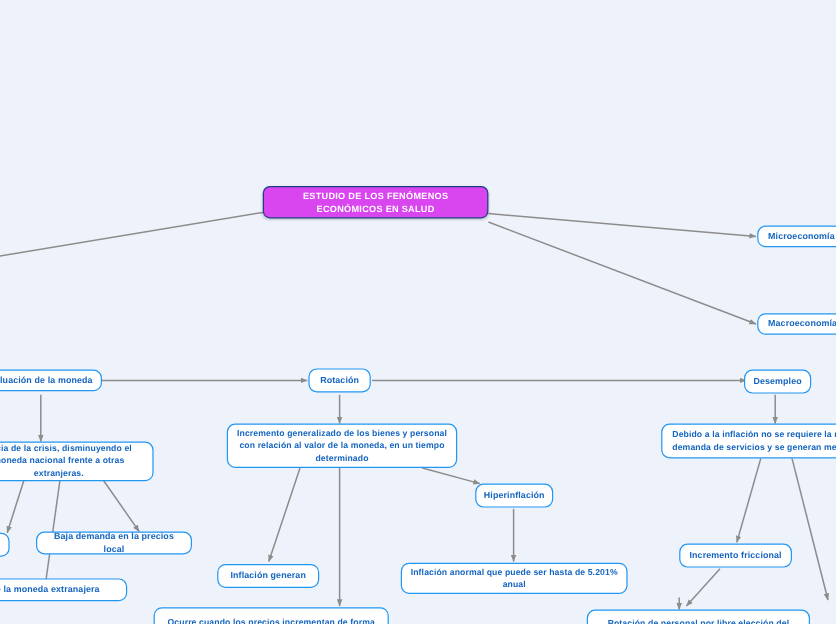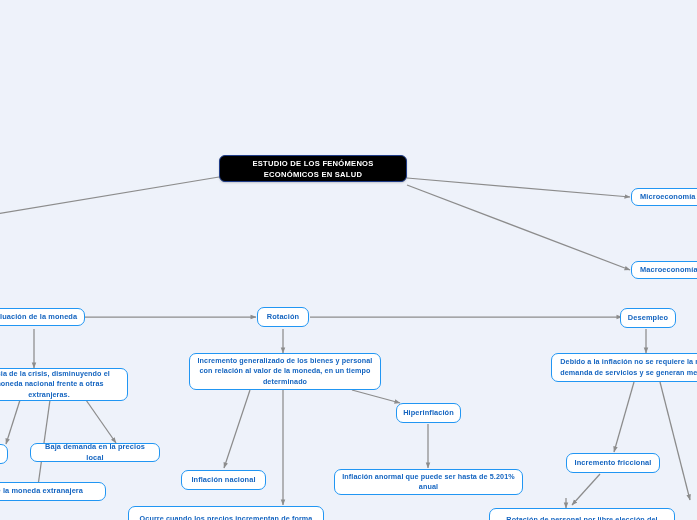--- a/index.html
+++ b/index.html
@@ -39,21 +39,21 @@
     border-radius: 7px;
     color: #1565c0;
     font-weight: bold;
     font-size: 7.4px;
     line-height: 1.42;
     letter-spacing: 0.1px;
     padding: 3px 6px;
     z-index: 2;
   }
   .node.root {
-    background: #000000;
+    background: #d946ef;
     border: 1px solid #1f3c88;
     border-radius: 6px;
     color: #ffffff;
     font-size: 7.6px;
     letter-spacing: 0.25px;
     line-height: 1.45;
     box-shadow: 0 1px 2px rgba(0,0,0,0.18);
   }
   .node.lead {
     font-size: 7.2px;
@@ -123,21 +123,21 @@
   <div class="node" style="left:-42px; top:482px; width:148px; height:19px;">da de la moneda extranajera</div>
 
   <div class="node" style="left:257px; top:307px; width:52px; height:20px;">Rotación</div>
 
   <div class="node lead" style="left:189px; top:353px; width:192px; height:37px;">Incremento generalizado de los bienes y personal con relación al valor de la moneda, en un tiempo determinado</div>
 
   <div class="node" style="left:396px; top:403px; width:65px; height:20px;">Hiperinflación</div>
 
   <div class="node lead" style="left:334px; top:469px; width:189px; height:26px;">Inflación anormal que puede ser hasta de 5.201% anual</div>
 
-  <div class="node" style="left:181px; top:470px; width:85px; height:20px;">Inflación nacional</div>
+  <div class="node" style="left:181px; top:470px; width:85px; height:20px;">Inflación generan</div>
 
   <div class="node lead" style="left:128px; top:506px; width:196px; height:26px;">Ocurre cuando los precios incrementan de forma</div>
 
   <div class="node" style="left:620px; top:308px; width:56px; height:20px;">Desempleo</div>
 
   <div class="node lead" style="left:551px; top:353px; width:160px; height:29px;">Debido a la inflación no se requiere la m demanda de servicios y se generan men</div>
 
   <div class="node" style="left:566px; top:453px; width:94px; height:20px;">Incremento friccional</div>
 
   <div class="node lead" style="left:489px; top:508px; width:186px; height:24px;">Rotación de personal por libre elección del</div>

